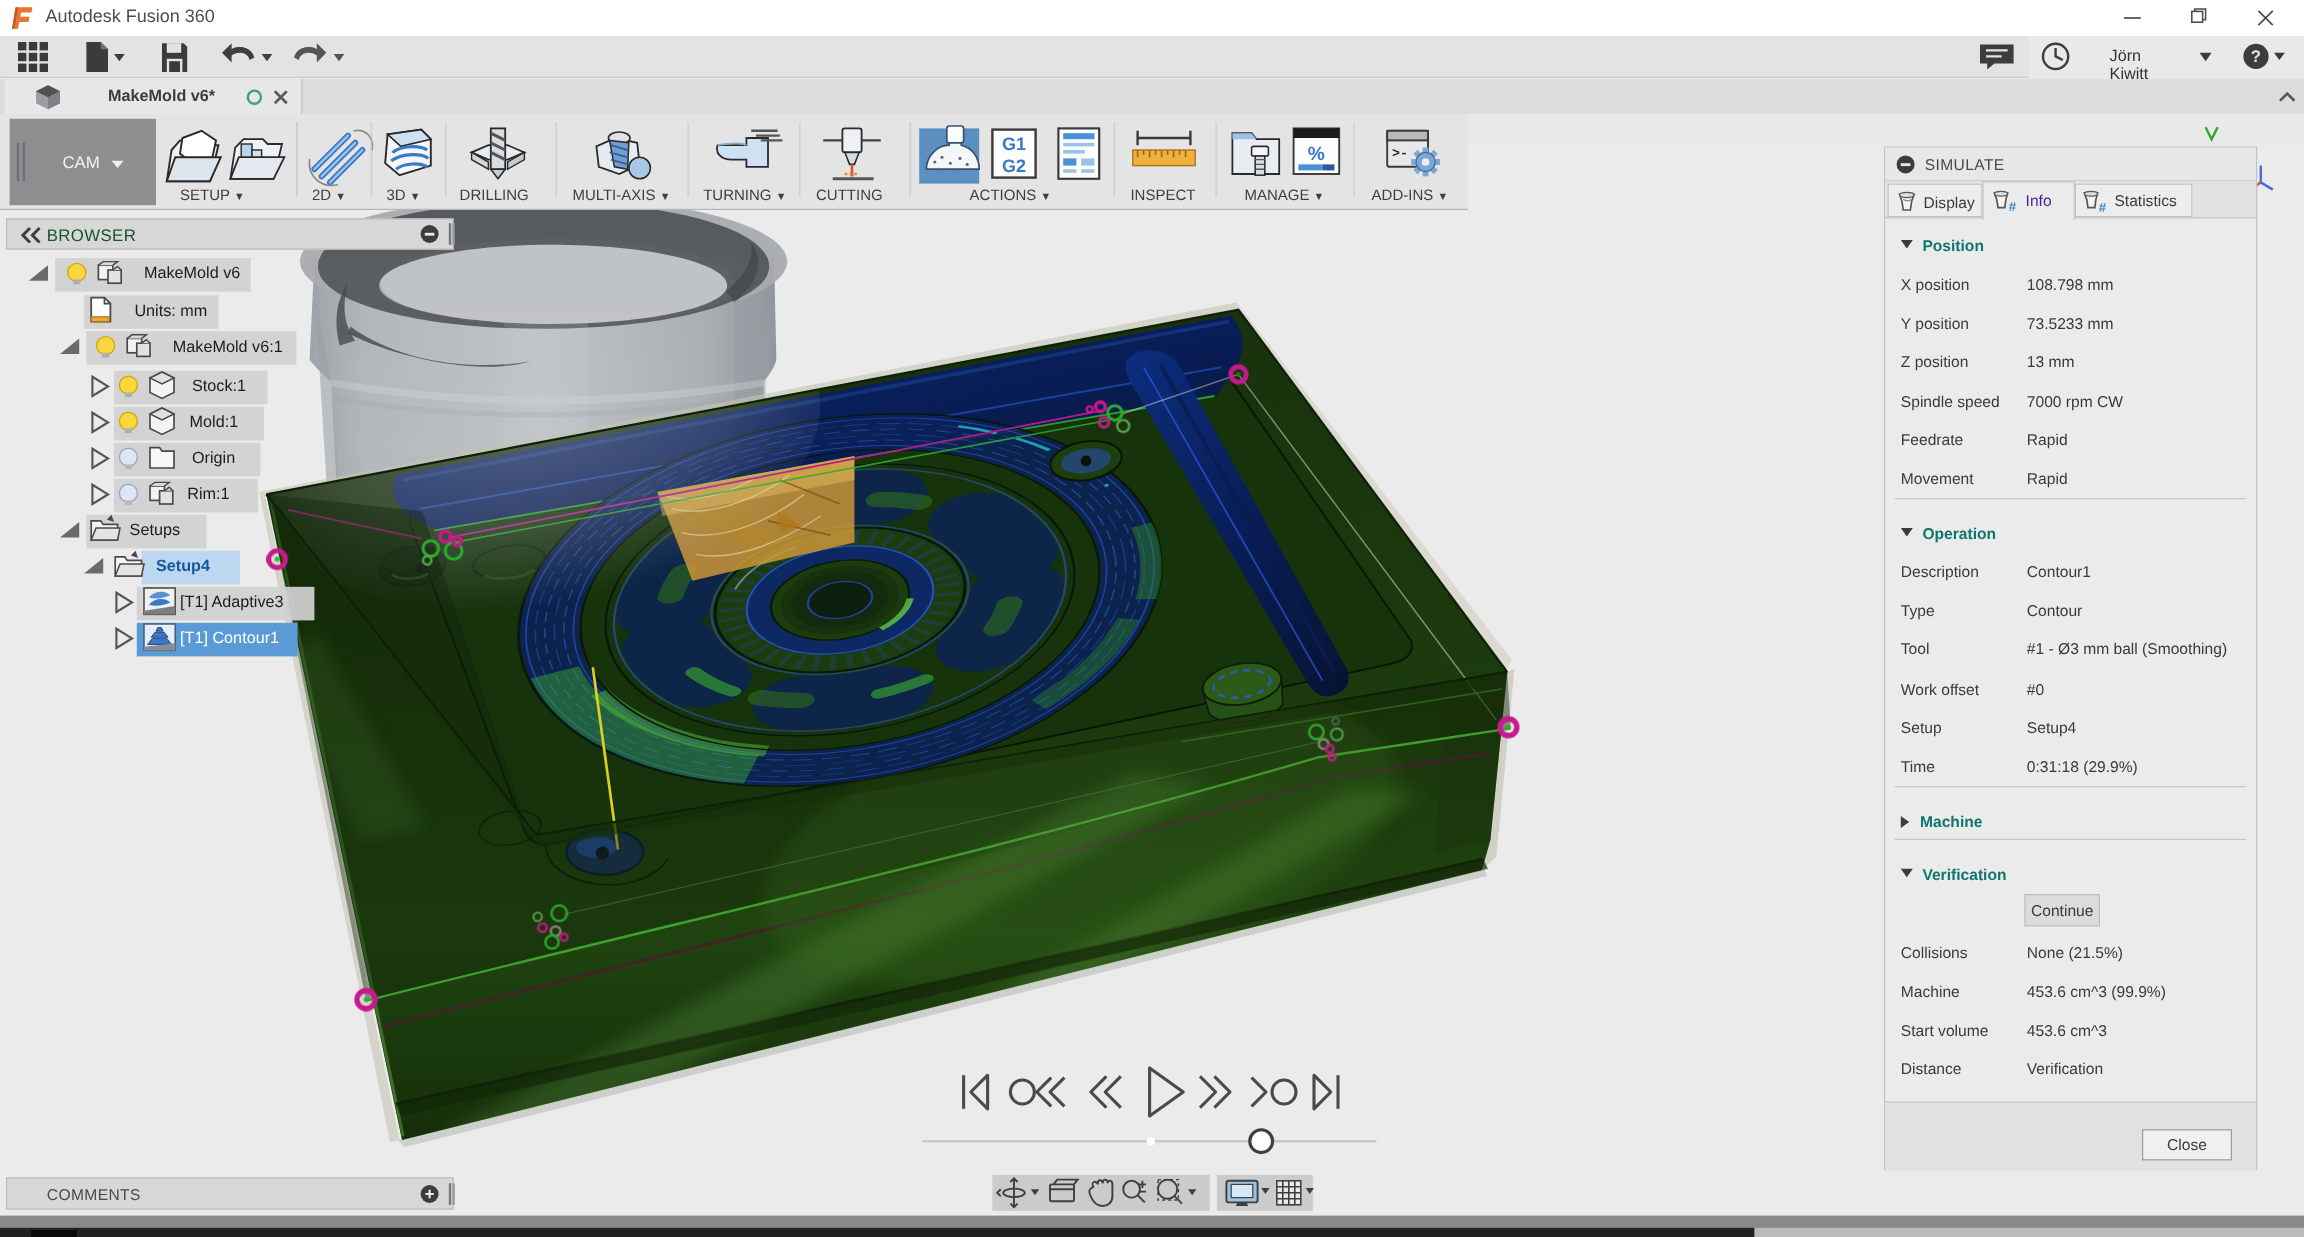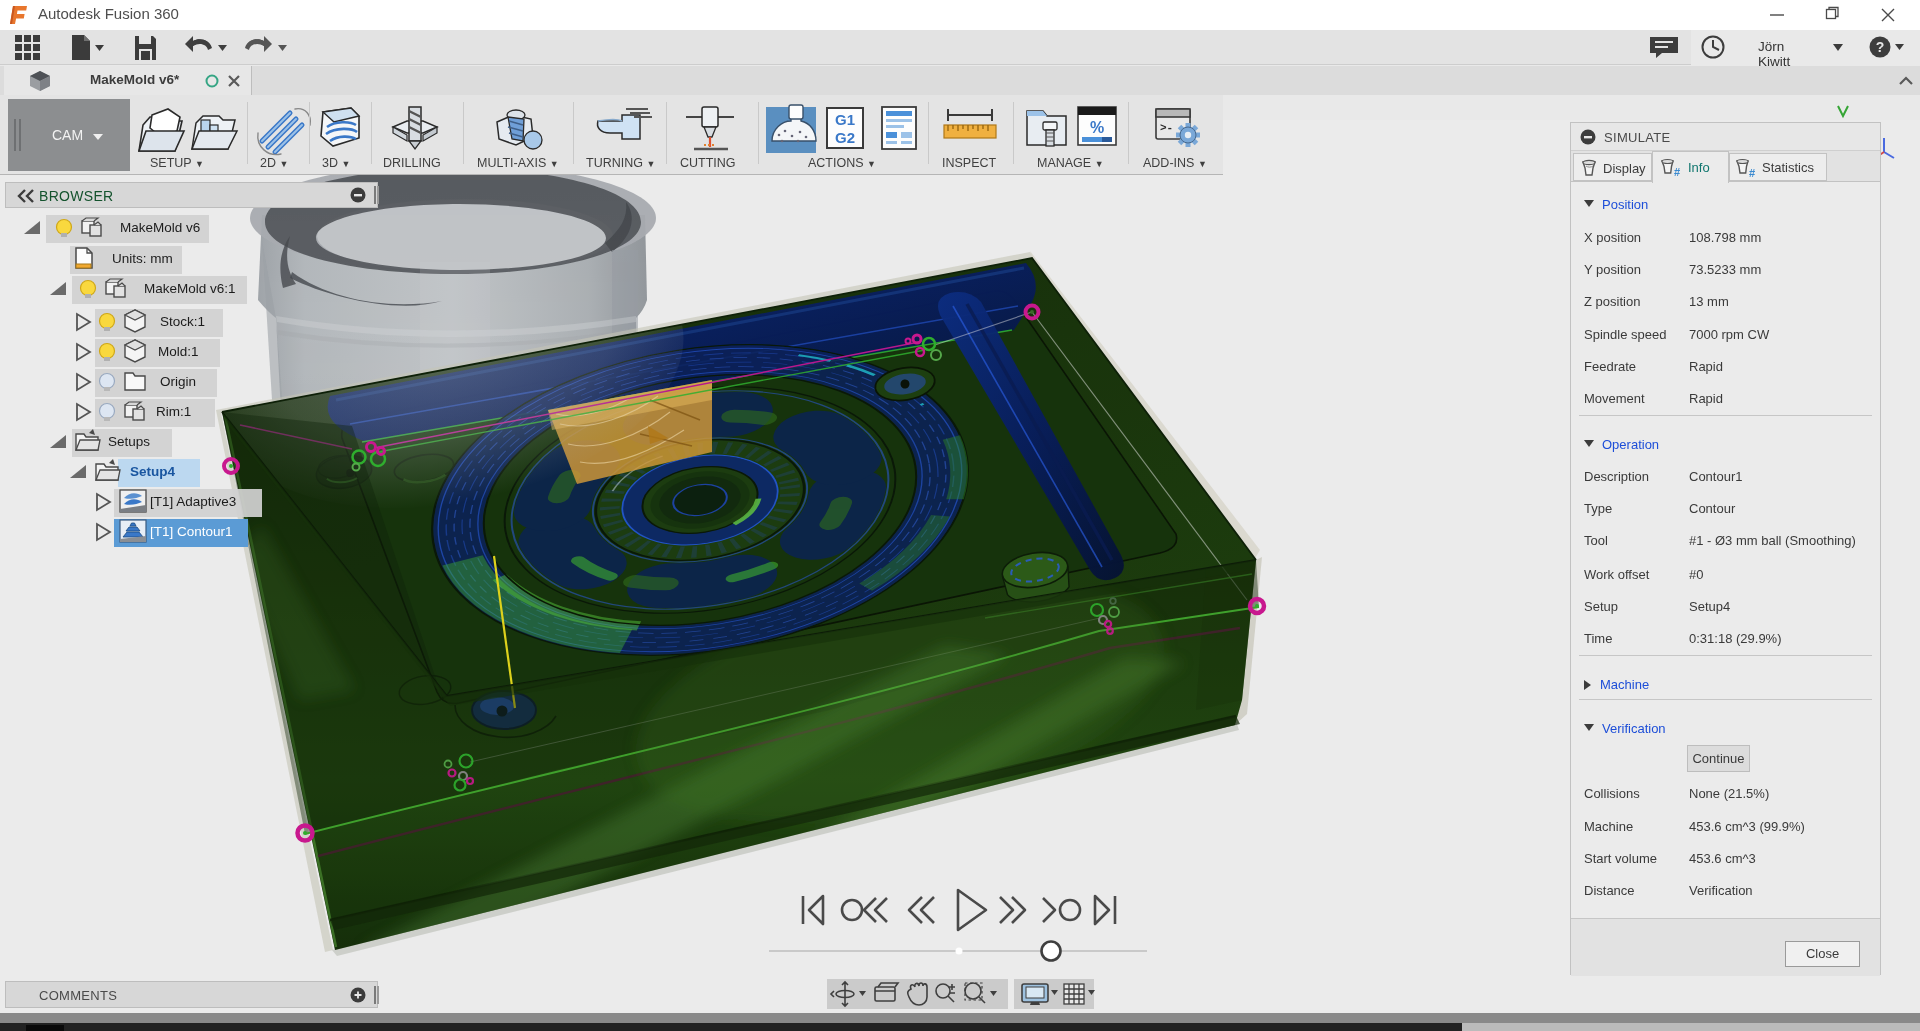--- a/index.html
+++ b/index.html
@@ -8,21 +8,21 @@
 #titlebar { position:absolute; left:0; top:0; width:1920px; height:30px; background:#ffffff; z-index:10; }
 #toolbar { position:absolute; left:0; top:30px; width:1691px; height:35px; background:#e3e3e3; border-bottom:1px solid #cdcdcd; z-index:10; }
 #tabbar { position:absolute; left:0; top:66px; width:1920px; height:29px; background:#dcdcdc; z-index:10; }
 #ribbon { position:absolute; left:0; top:95px; width:1223px; height:80px; background:#e4e4e4; border-bottom:1px solid #b5b5b5; z-index:10; }
 .riblabel { position:absolute; font-size:12.5px; color:#3f3f3f; white-space:nowrap; }
 .sep { position:absolute; top:7px; width:1px; height:62px; background:#c9c9c9; }
 #dlg { position:absolute; left:1570px; top:122px; width:311px; height:853px; background:#ebebeb; border:1px solid #c2c2c2; font-size:13px; color:#3a3a3a; z-index:6; }
 .rl { position:absolute; left:13px; white-space:nowrap; }
 .rv { position:absolute; left:118px; white-space:nowrap; }
 .dsep { position:absolute; left:8px; width:293px; height:1px; background:#c6c6c6; }
-.sect { position:absolute; left:13px; font-weight:normal; color:#1d4ed8; white-space:nowrap; }
+.sect { position:absolute; left:13px; font-weight:bold; color:#0f766e; white-space:nowrap; }
 .tri-d { display:inline-block; width:0; height:0; border-left:5px solid transparent; border-right:5px solid transparent; border-top:7px solid #3c3c3c; margin-right:8px; vertical-align:2px; }
 .tri-r { display:inline-block; width:0; height:0; border-top:5px solid transparent; border-bottom:5px solid transparent; border-left:7px solid #3c3c3c; margin-right:9px; vertical-align:-1px; }
 </style>
 </head>
 <body>
 
 <svg id="scene" class="abs" style="left:0;top:0;z-index:1" width="1920" height="1014" viewBox="0 0 1920 1014">
 <defs>
   <linearGradient id="cylg" x1="0" y1="0" x2="1" y2="0">
     <stop offset="0" stop-color="#989da2"></stop>
@@ -817,21 +817,21 @@
         <path d="M 6 8 C 8 9.5 11 9.5 13 8" fill="none" stroke="#888" stroke-width="1"></path>
       </svg>
     <span style="position:absolute;left:29px;top:7px;font-size:13px;color:#3c3c3c">Display</span>
   </div>
   <div class="abs" style="left:81px;top:28px;width:77px;height:32px;background:#ebebeb;border:1px solid #c2c2c2;border-bottom:none">
     <svg class="abs" style="left:7px;top:6px" width="24" height="20" viewBox="0 0 24 20">
         <path d="M 2 3 L 13 3 L 11.5 8.5 L 10.7 15 L 5 15 L 4 8.5 Z" fill="#f4f4f4" stroke="#555" stroke-width="1.4"></path>
         <ellipse cx="7.5" cy="3.5" rx="5.5" ry="2" fill="#ddd" stroke="#555" stroke-width="1.1"></ellipse>
         <text x="14" y="18" font-size="11" font-weight="bold" fill="#3a8ad0" font-family="Liberation Sans">#</text>
       </svg>
-    <span style="position:absolute;left:35px;top:8px;font-size:13px;color:#0f766e">Info</span>
+    <span style="position:absolute;left:35px;top:8px;font-size:13px;color:#4c1d95">Info</span>
   </div>
   <div class="abs" style="left:158px;top:30px;width:98px;height:28px;background:#ededed;border:1px solid #c2c2c2">
     <svg class="abs" style="left:5px;top:3px" width="24" height="22" viewBox="0 0 24 22">
         <path d="M 2 4 L 13 4 L 11.5 9.5 L 10.7 16 L 5 16 L 4 9.5 Z" fill="#f4f4f4" stroke="#555" stroke-width="1.4"></path>
         <ellipse cx="7.5" cy="4.5" rx="5.5" ry="2" fill="#ddd" stroke="#555" stroke-width="1.1"></ellipse>
         <text x="14" y="20" font-size="11" font-weight="bold" fill="#3a8ad0" font-family="Liberation Sans">#</text>
       </svg>
     <span style="position:absolute;left:32px;top:6px;font-size:13px;color:#3c3c3c">Statistics</span>
   </div>
 

